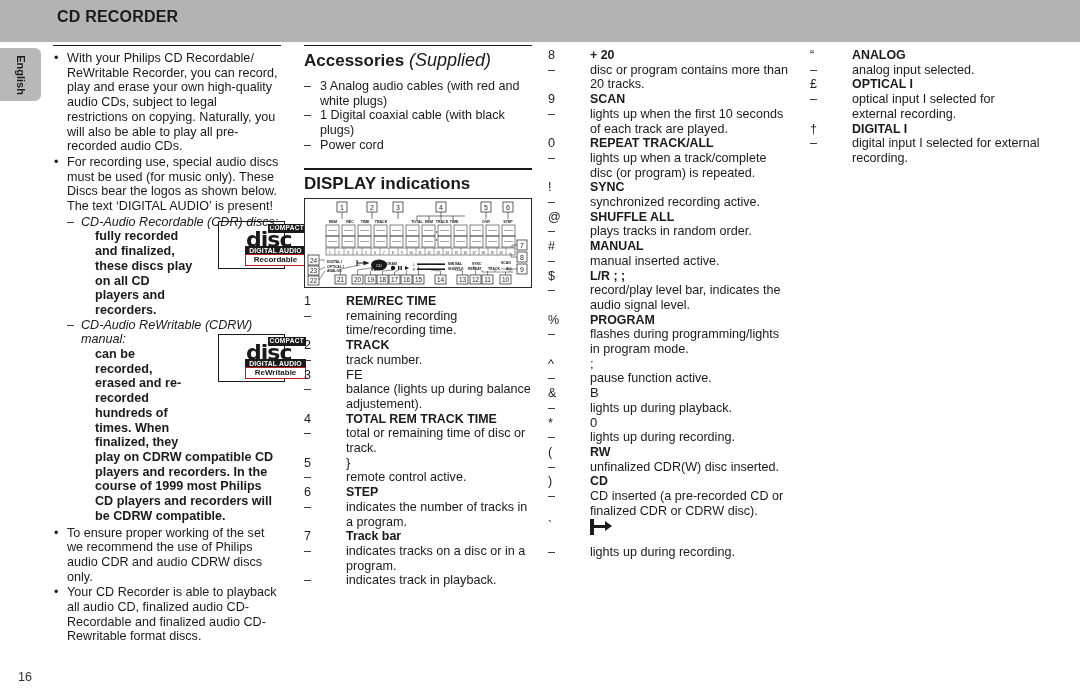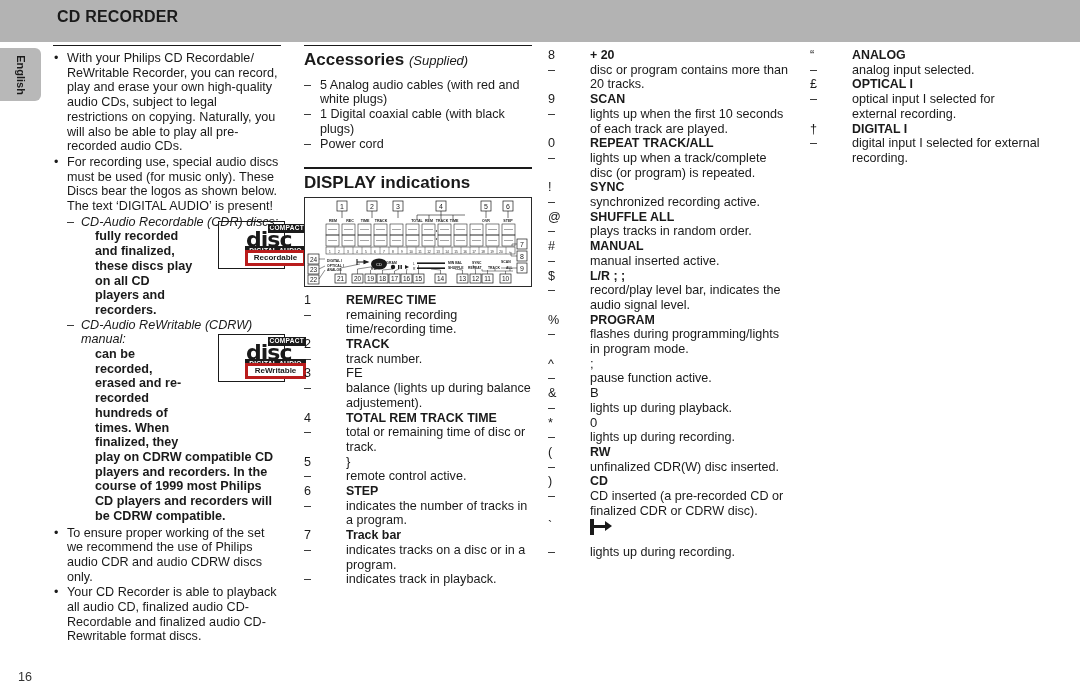--- a/index.html
+++ b/index.html
@@ -68,21 +68,21 @@
   }
   .rule-thick { border-top: 2px solid #1a1a1a; }
 
   h2.sec {
     font-size: 17px;
     font-weight: bold;
     margin: 0 0 8px 0;
     line-height: 1.1;
   }
   h2.sec .supp {
-    font-size: 13px;
+    font-size: 18px;
     font-weight: normal;
     font-style: italic;
   }
 
   
   ul.bul {
     list-style: none;
     margin: 0; padding: 0;
   }
   ul.bul > li {
@@ -169,21 +169,21 @@
     font-size: 6.8px;
     font-weight: bold;
     text-align: center;
     letter-spacing: 0.2px;
     line-height: 9px;
   }
   .logo-kind {
     position: absolute;
     left: 0; bottom: 0;
     width: 100%;
-    border: 3px solid #b91c1c;
+    border: 1px solid #b91c1c;
     font-size: 8px;
     font-weight: bold;
     text-align: center;
     line-height: 10px;
     color: #1a1a1a;
     background: #fff;
   }
 
   
   .deflist { margin: 0; padding: 0; }
@@ -302,21 +302,21 @@
     </ul>
   </div>
 
   <div class="col" id="col2">
     <div class="rule"></div>
     <h2 class="sec">
       <span>Accessories</span>
       <span class="supp">(Supplied)</span>
     </h2>
     <ul class="dash">
-      <li><span class="ddash">–</span><span>5 Analog audio cables (with red and white plugs)</span></li>
+      <li><span class="ddash">–</span><span>3 Analog audio cables (with red and white plugs)</span></li>
       <li><span class="ddash">–</span><span>1 Digital coaxial cable (with black plugs)</span></li>
       <li><span class="ddash">–</span><span>Power cord</span></li>
     </ul>
 
     <div class="rule rule-thick" style="margin-top:16px;"></div>
     <h2 class="sec" style="margin-bottom:2px;">DISPLAY indications</h2>
 
     <div id="display-fig">
       <svg class="fig-svg" width="225" height="87" viewBox="0 0 225 87">
         <g fill="#1a1a1a" font-family="Liberation Sans, sans-serif">

